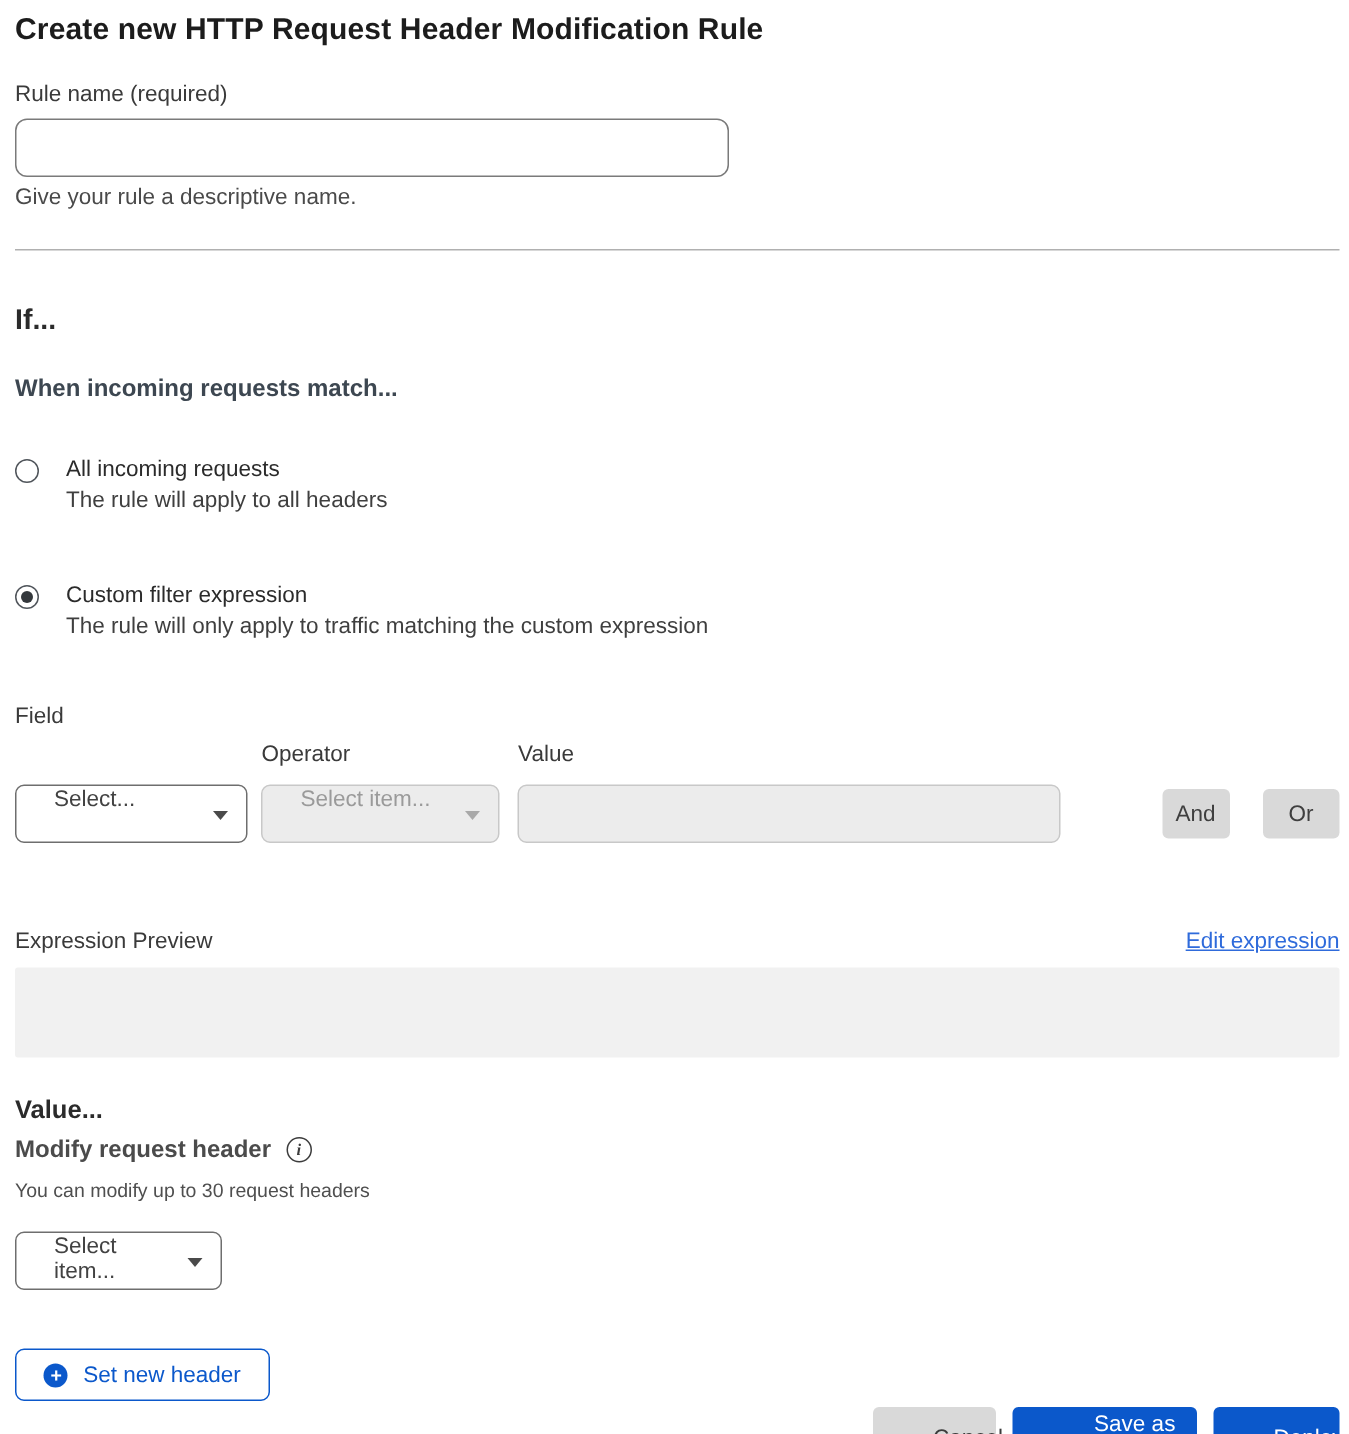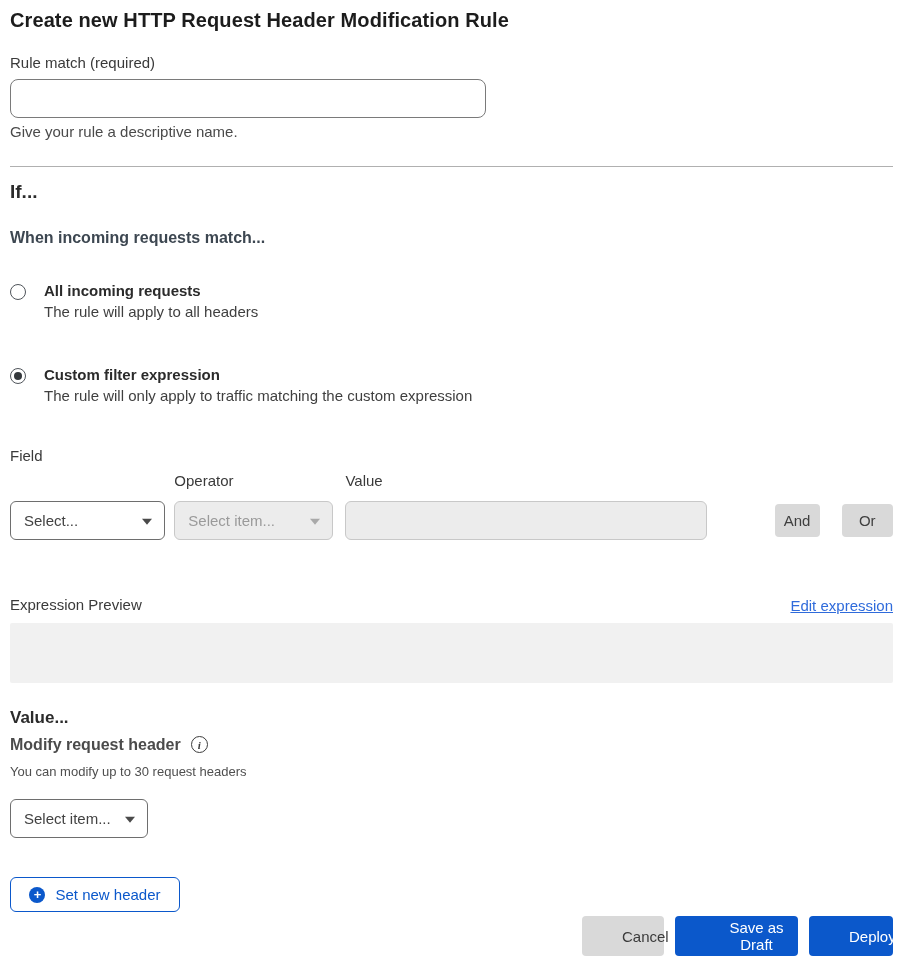--- a/index.html
+++ b/index.html
@@ -20,47 +20,47 @@
   .field-label { margin-top: 23px; font-size: 15px; line-height: 16px; color: #3a3a3a; }
   .rule-name-input {
     display: block; margin-top: 8px; width: 476px; height: 39px;
     border: 1px solid #7a7a7a; border-radius: 8px; background: #fff;
     font-family: inherit; font-size: 15px; padding: 0 12px; color: #2b2b2b; outline: none;
   }
   .helper-text { margin-top: 6px; font-size: 15px; line-height: 16px; color: #4a4a4a; }
 
   .divider { margin-top: 26px; border: none; border-top: 1px solid #b0b0b0; }
 
-  .section-heading { margin-top: 14px; font-size: 19px; line-height: 22px; font-weight: 700; color: #2b2b2b; }
+  .section-heading { margin-top: 36px; font-size: 19px; line-height: 22px; font-weight: 700; color: #2b2b2b; }
   .sub-heading { margin-top: 26px; font-size: 16px; line-height: 17px; font-weight: 700; color: #3d4751; }
 
   .radio-option { display: flex; margin-top: 37px; cursor: default; }
   .radio-option.second { margin-top: 47px; }
   .radio-circle {
     flex: 0 0 auto; width: 16px; height: 16px; margin-top: 1px;
     border: 1px solid #50555b; border-radius: 50%; background: #fff;
     display: flex; align-items: center; justify-content: center;
   }
   .radio-circle.selected::after {
     content: ""; width: 8px; height: 8px; border-radius: 50%; background: #34383c;
   }
   .radio-texts { margin-left: 18px; }
-  .radio-label { font-size: 15px; line-height: 15px; font-weight: 700; color: #2b2b2b; }
+  .radio-label { font-size: 15px; line-height: 15px; font-weight: 400; color: #2b2b2b; }
   .radio-desc { margin-top: 6px; font-size: 15px; line-height: 16px; color: #3f3f3f; }
 
   .builder-row { margin-top: 44px; display: flex; align-items: flex-end; }
   .builder-col { display: flex; flex-direction: column; }
   .builder-col .col-label { font-size: 15px; line-height: 16px; color: #3a3a3a; margin-bottom: 12px; }
   .col-field  { width: 166px; margin-right: 9px; gap: 25px; }
   .col-operator { width: 170px; margin-right: 12px; }
   .col-value { width: 386px; margin-right: 22px; }
 
   .select-control {
     position: relative; height: 39px; border-radius: 6px;
-    display: flex; align-items: center; padding: 0 30px 0 13px;
+    display: flex; padding: 0 30px 0 25px;
     font-size: 15px; cursor: pointer;
   }
   .select-control.enabled { background: #fff; border: 1px solid #6e6e6e; color: #424242; }
   .select-control.disabled { background: #ececec; border: 1px solid #c8c8c8; color: #9a9a9a; cursor: default; }
   .chevron {
     position: absolute; right: 12px; top: 50%; transform: translateY(-38%);
     width: 0; height: 0;
     border-left: 5px solid transparent; border-right: 5px solid transparent;
     border-top: 6px solid #4a4a4a;
   }
@@ -72,21 +72,21 @@
   }
 
   .conj-button {
     height: 33px; margin-bottom: 3px; border: none; border-radius: 4px;
     background: #d9d9d9; color: #3f3f3f; font-family: inherit; font-size: 15px;
     cursor: pointer;
   }
   .and-button { width: 48px; margin-right: 22px; margin-left: 46px; }
   .or-button { width: 55px; }
 
-  .preview-label-row { margin-top: 57px; display: flex; align-items: flex-start; justify-content: space-between; }
+  .preview-label-row { margin-top: 57px; display: flex; align-items: center; justify-content: space-between; }
   .preview-label { font-size: 15px; line-height: 16px; color: #3a3a3a; }
   .edit-expression-link { font-size: 15px; color: #2f6bdb; text-decoration: underline; cursor: pointer; }
   .preview-box {
     margin-top: 9px; height: 60px; width: 100%; background: #f1f1f1; border-radius: 2px;
     font-size: 14px; color: #444; padding: 8px 12px;
   }
 
   .then-heading { margin-top: 25px; font-size: 17px; line-height: 20px; font-weight: 700; color: #2b2b2b; }
   .modify-row { margin-top: 8px; display: flex; align-items: center; font-weight: bold; }
   .modify-label { font-size: 16px; line-height: 17px; color: #4b4b4b; }
@@ -120,21 +120,21 @@
   .save-draft-button { width: 123px; background: #0b58cb; color: #ffffff; margin-right: 11px; }
   .deploy-button { width: 84px; background: #0b58cb; color: #ffffff; }
 </style>
 </head>
 <body>
 
 <div class="container">
 
   <h1 class="page-title">Create new HTTP Request Header Modification Rule</h1>
 
-  <div class="field-label">Rule match (required)</div>
+  <div class="field-label">Rule name (required)</div>
   <input class="rule-name-input" type="text" value="" style="">
   <div class="helper-text">Give your rule a descriptive name.</div>
 
   <hr class="divider">
 
   <h2 class="section-heading">If...</h2>
   <h3 class="sub-heading">When incoming requests match...</h3>
 
   <div class="radio-option">
     <span class="radio-circle"></span>

